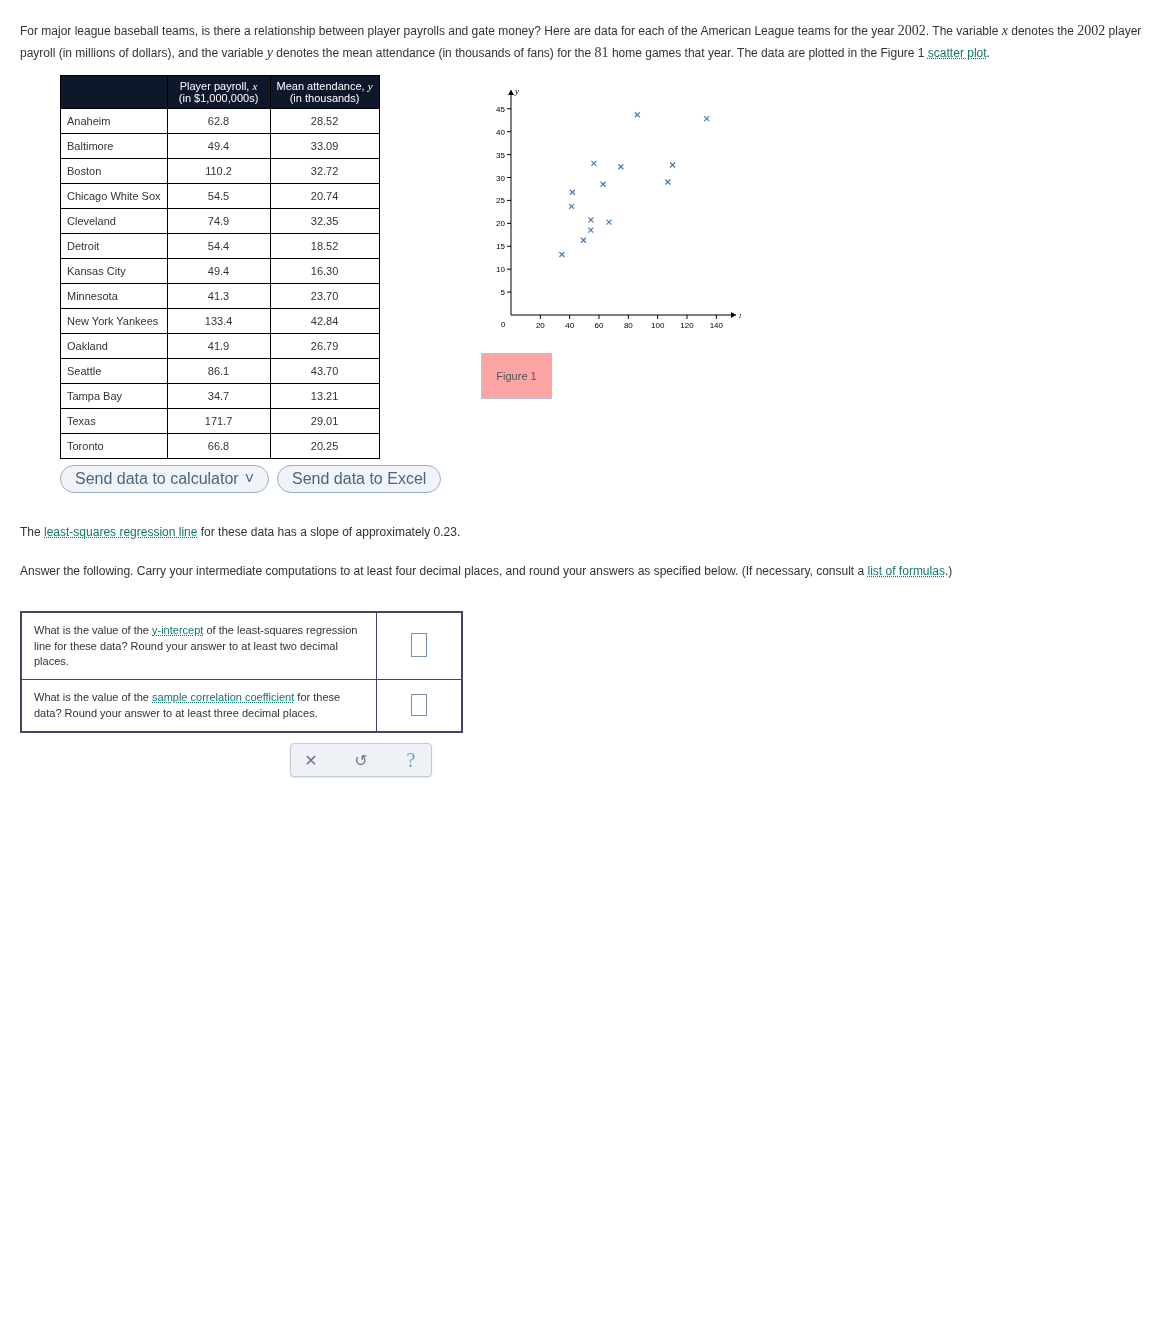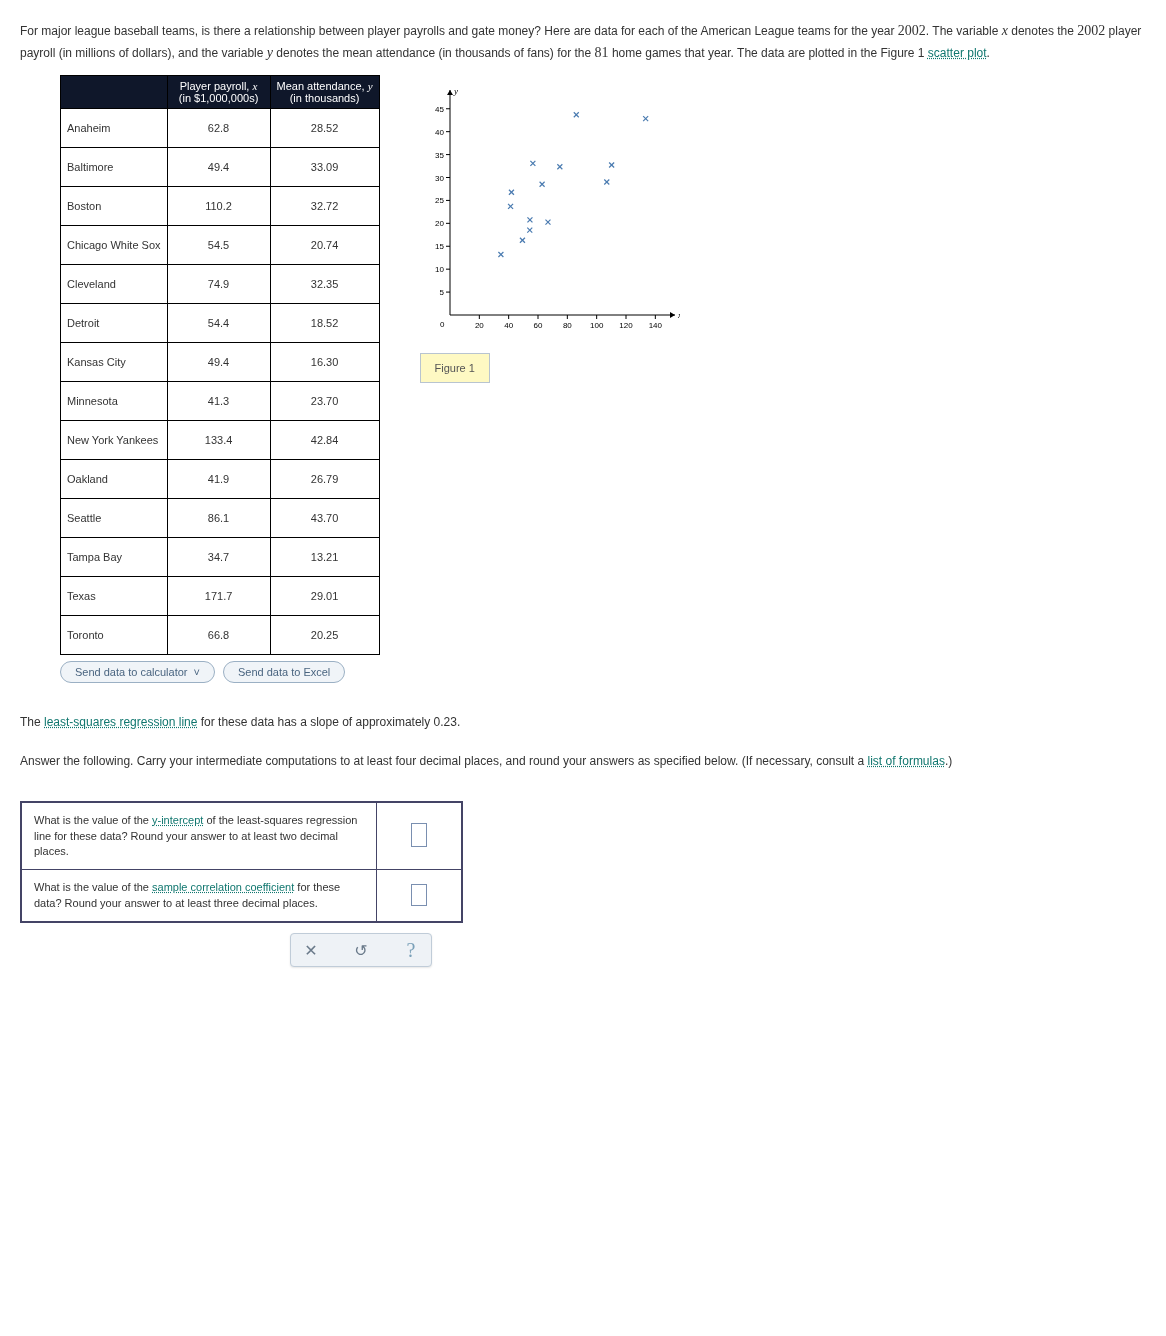--- a/index.html
+++ b/index.html
@@ -32,21 +32,21 @@
     align-items: flex-start;
     gap: 40px;
     margin-top: 5px;
   }
   table.data {
     border-collapse: collapse;
     margin-left: 40px;
   }
   table.data th, table.data td {
     border: 1px solid #000;
-    padding: 13px 6px;
+    padding: 6px 6px;
     font-size: 11px;
   }
   table.data th {
     background: #0f172a;
     color: #fff;
     font-weight: normal;
     text-align: center;
     padding: 4px 6px;
   }
   table.data td:first-child { text-align: left; min-width: 90px; }
@@ -55,39 +55,39 @@
   .below-table {
     margin-left: 40px;
     margin-top: 6px;
     display: flex;
     gap: 8px;
   }
   .pill-btn {
     border: 1px solid #9bb0c4;
     background: #f0f4f8;
     color: #4a6580;
-    font-size: 11px;
+    font-size: 16px;
     padding: 4px 14px;
     border-radius: 14px;
     cursor: pointer;
     display: inline-flex;
     align-items: center;
     gap: 6px;
   }
   .chart-box {
     position: relative;
     width: 260px;
     height: 260px;
     margin-top: 10px;
   }
   .fig-label {
     display: inline-block;
-    background: #fef9c3;
+    background: #fca5a5;
     border: 1px solid #b8c4d0;
-    padding: 8px 14px;
+    padding: 16px 14px;
     font-size: 11px;
     color: #555;
     margin-top: 8px;
     margin-left: 0;
   }
   .slope-line {
     margin-top: 30px;
     line-height: 1.6;
   }
   .instr {

